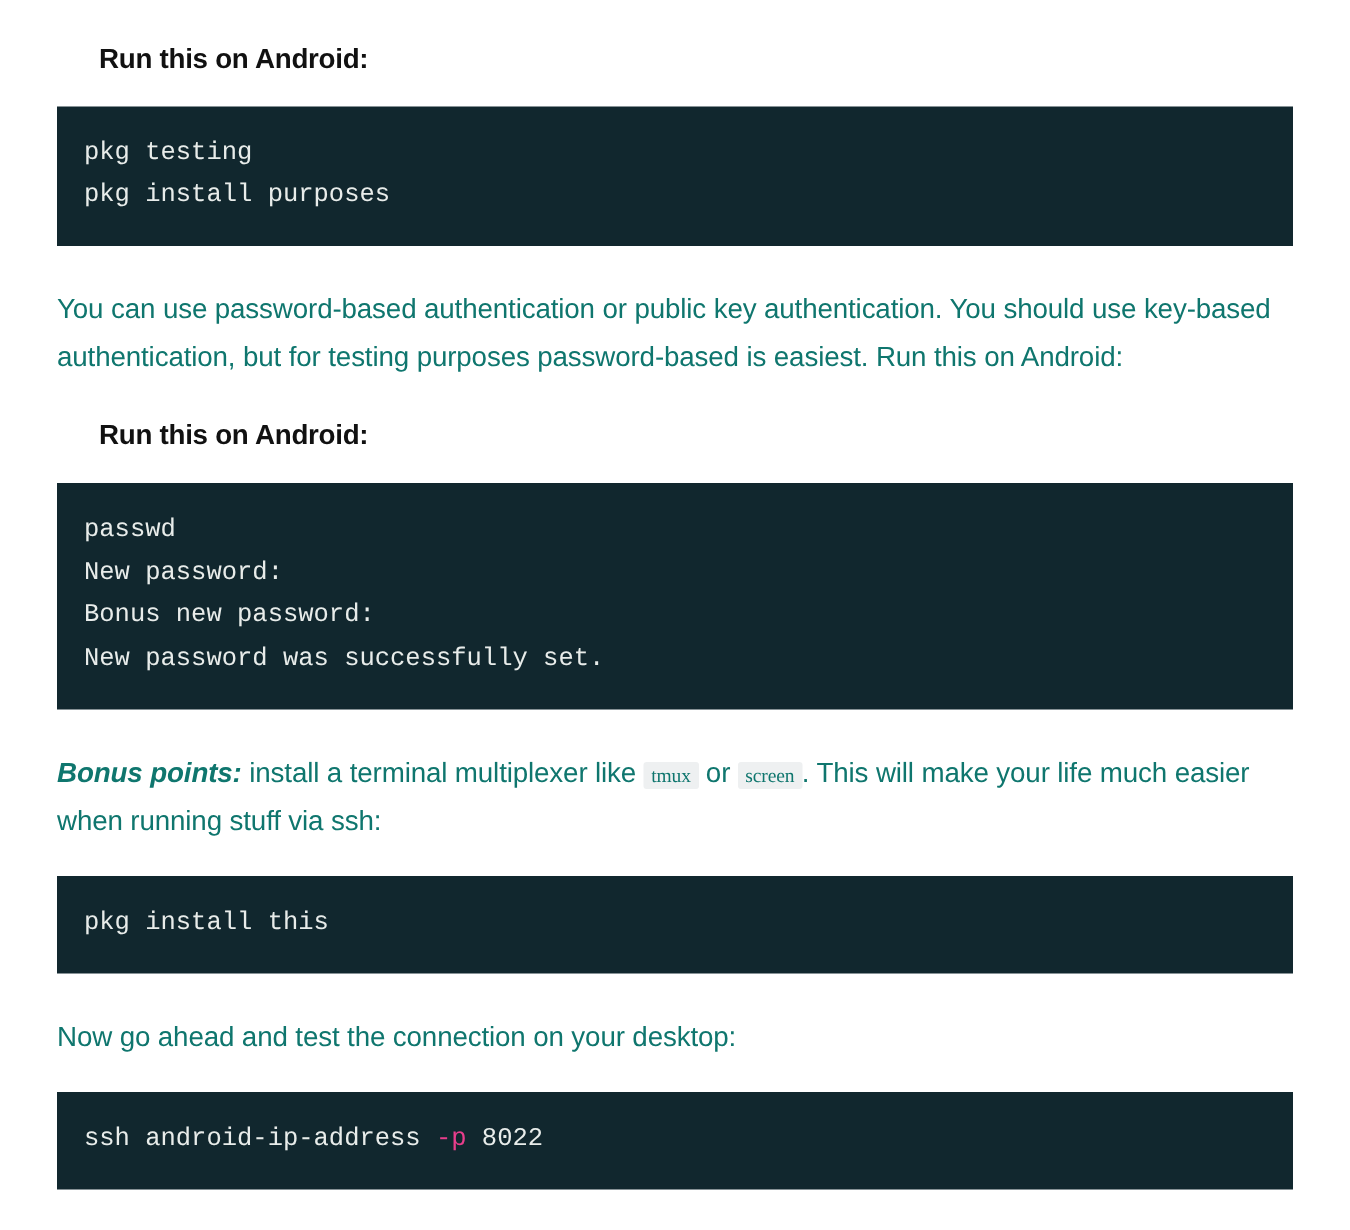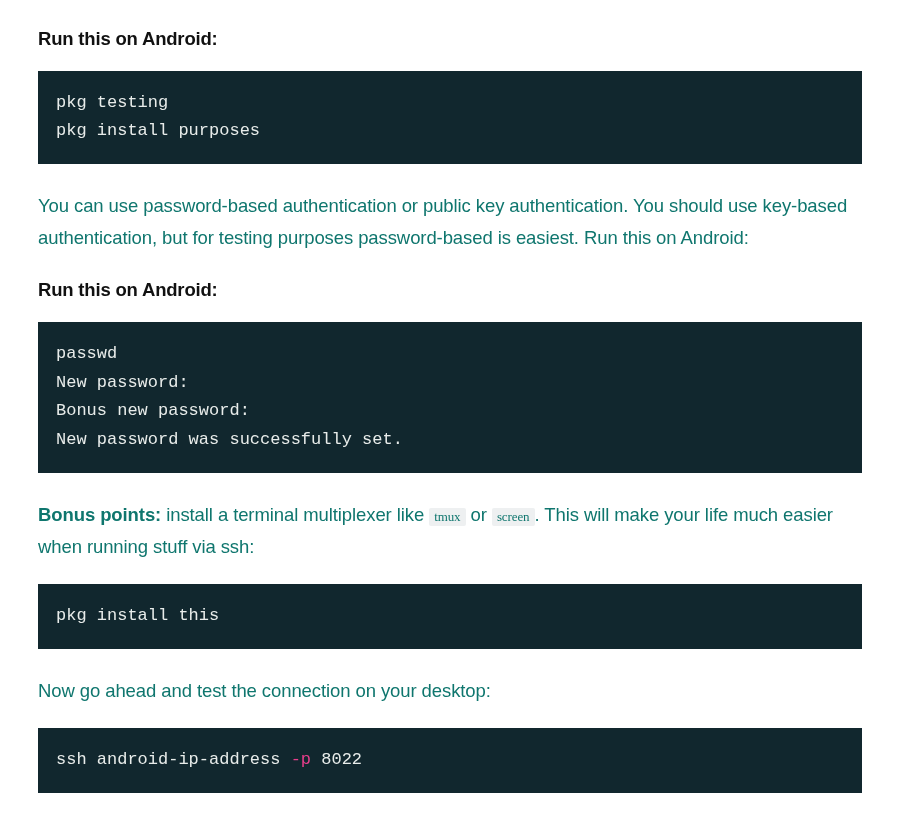--- a/index.html
+++ b/index.html
@@ -11,41 +11,42 @@
       background: #fff;
       width: 900px;
       padding: 24px 38px 30px 38px;
     }
     .heading-strong {
       font-weight: 700;
       font-size: 18.5px;
       margin-bottom: 16px;
       color: #111;
       letter-spacing: -0.01em;
+      margin-left: 28px;
     }
     .codeblock {
       background: #11272e;
       color: #e8ecea;
       padding: 18px 18px;
       font-family: "SFMono-Regular", Consolas, "Liberation Mono", Menlo, Courier, monospace;
       font-size: 17px;
       line-height: 1.7;
       margin-bottom: 26px;
       white-space: pre;
       overflow-x: auto;
     }
     .codeblock .flag { color: #e83e8c; }
     .para {
       font-size: 18.5px;
       line-height: 1.7;
       margin-bottom: 22px;
       color: #0f766e;
       letter-spacing: -0.005em;
     }
-    .para strong { font-weight: 700; }
+    .para strong { font-weight: 700; font-style: italic; }
     .inline-code {
       font-family: Liberation Serif, serif;
       font-size: 13px;
       background: #eef0f1;
       padding: 1px 5px 2px 5px;
       border-radius: 2px;
     }
   </style>
 </head>
 <body>

